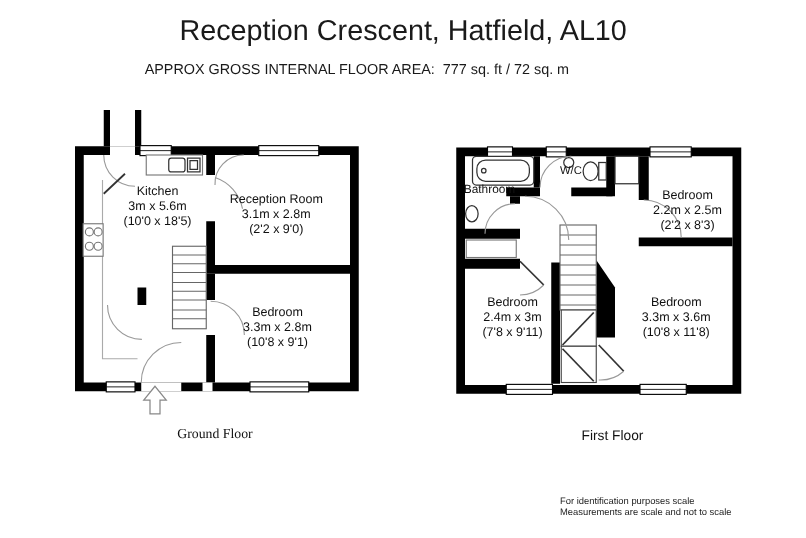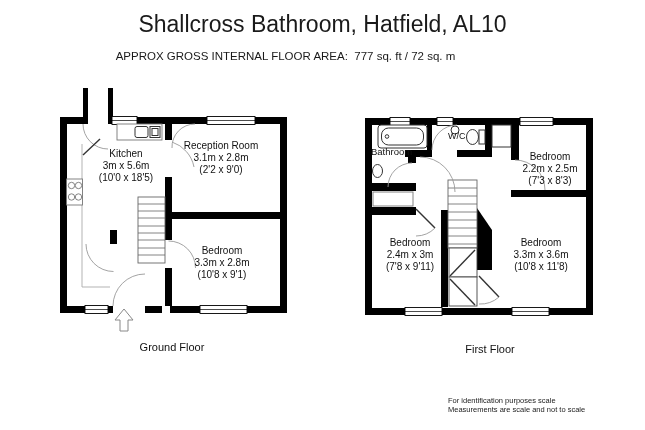--- a/index.html
+++ b/index.html
@@ -25,21 +25,21 @@
   svg .fixlight{fill:#fff;stroke:#777;stroke-width:0.9;}
   svg .arc{fill:none;stroke:#999;stroke-width:0.9;}
   svg .leaf{stroke:#333;stroke-width:1.4;fill:none;}
   svg .tread{stroke:#666;stroke-width:0.8;}
 </style>
 </head>
 <body>
 
 <div class="page">
 
-  <div class="title">Shallcross Bathroom, Hatfield, AL10</div>
+  <div class="title">Reception Crescent, Hatfield, AL10</div>
   <div class="subtitle">APPROX GROSS INTERNAL FLOOR AREA:  777 sq. ft / 72 sq. m</div>
 
   <svg class="plan plan-ground" width="245" height="252" viewBox="0 0 245 252">
     <g>
       <rect class="wall" x="10" y="37" width="227" height="196"></rect>
       <rect class="void" x="17" y="44" width="213" height="182"></rect>
 
       <rect class="wall" x="33" y="8" width="5" height="29"></rect>
       <rect class="wall" x="58" y="8" width="5" height="29"></rect>
       <rect class="void" x="38" y="37" width="20" height="8"></rect>
@@ -106,31 +106,31 @@
     </g>
 
     <path d="M 74,229 L 65,240 L 70,240 L 70,251 L 78,251 L 78,240 L 83,240 Z" fill="#fff" stroke="#888" stroke-width="1"></path>
   </svg>
 
   <div class="room-label" style="left:66px;top:148px;width:120px;">
     <div>Kitchen</div>
     <div>3m x 5.6m</div>
     <div>(10'0 x 18'5)</div>
   </div>
-  <div class="room-label" style="left:161px;top:140px;width:120px;">
+  <div class="room-label" style="left:161px;top:154px;width:120px;">
     <div>Reception Room</div>
     <div>3.1m x 2.8m</div>
     <div>(2'2 x 9'0)</div>
   </div>
   <div class="room-label" style="left:162px;top:245px;width:120px;">
     <div>Bedroom</div>
     <div>3.3m x 2.8m</div>
     <div>(10'8 x 9'1)</div>
   </div>
-  <div class="floor-caption" style="left:72px;top:341px;width:200px;">Ground Floor</div>
+  <div class="floor-caption" style="left:72px;top:341px;width:200px;font-family:Liberation Serif, serif;">Ground Floor</div>
 
   <svg class="plan plan-first" width="248" height="245" viewBox="0 0 248 245">
     <g>
       <rect class="wall" x="10" y="38" width="228" height="197"></rect>
       <rect class="void" x="17" y="45" width="214" height="183"></rect>
 
       <rect class="wall" x="72" y="45" width="5" height="25"></rect>
       <rect class="wall" x="50" y="70" width="27" height="7"></rect>
       <rect class="wall" x="53" y="77" width="8" height="6"></rect>
       <rect class="wall" x="17" y="103" width="44" height="8"></rect>
@@ -203,21 +203,21 @@
       <path class="arc" d="M 124,224 A 28 28 0 0 0 144,217"></path>
     </g>
   </svg>
 
   <div class="small-label" style="left:371px;top:147px;width:42px;">Bathroom</div>
   <div class="small-label" style="left:448px;top:131px;width:26px;font-size:9px;">W/C</div>
 
   <div class="room-label" style="left:490px;top:151px;width:120px;">
     <div>Bedroom</div>
     <div>2.2m x 2.5m</div>
-    <div>(7'3 x 8'3)</div>
+    <div>(2'2 x 8'3)</div>
   </div>
   <div class="room-label" style="left:351px;top:237px;width:118px;">
     <div>Bedroom</div>
     <div>2.4m x 3m</div>
     <div>(7'8 x 9'11)</div>
   </div>
   <div class="room-label" style="left:481px;top:237px;width:120px;">
     <div>Bedroom</div>
     <div>3.3m x 3.6m</div>
     <div>(10'8 x 11'8)</div>

